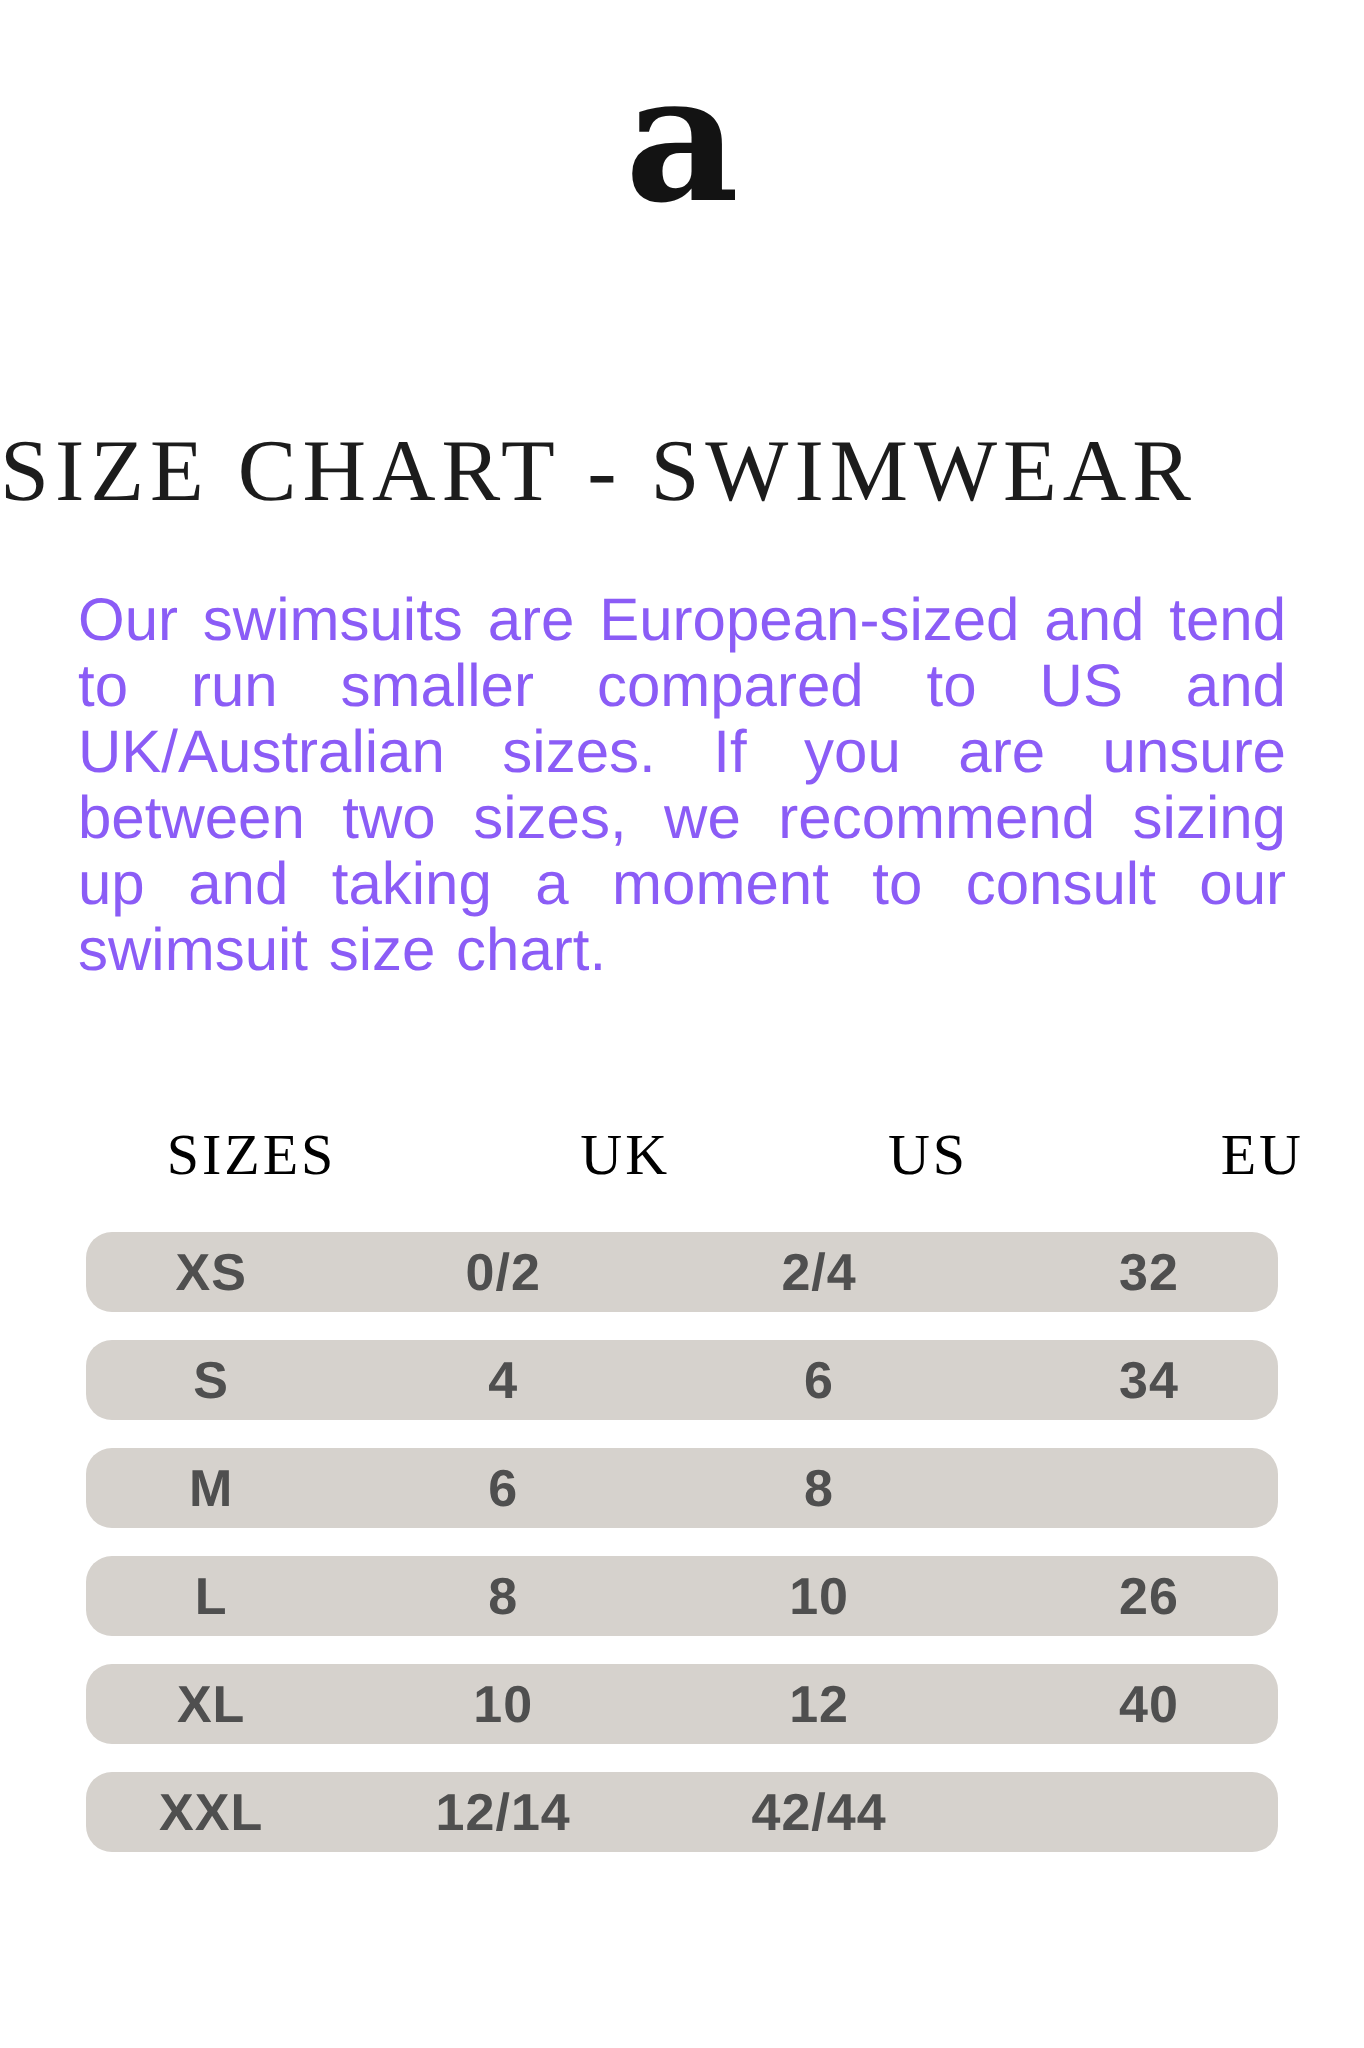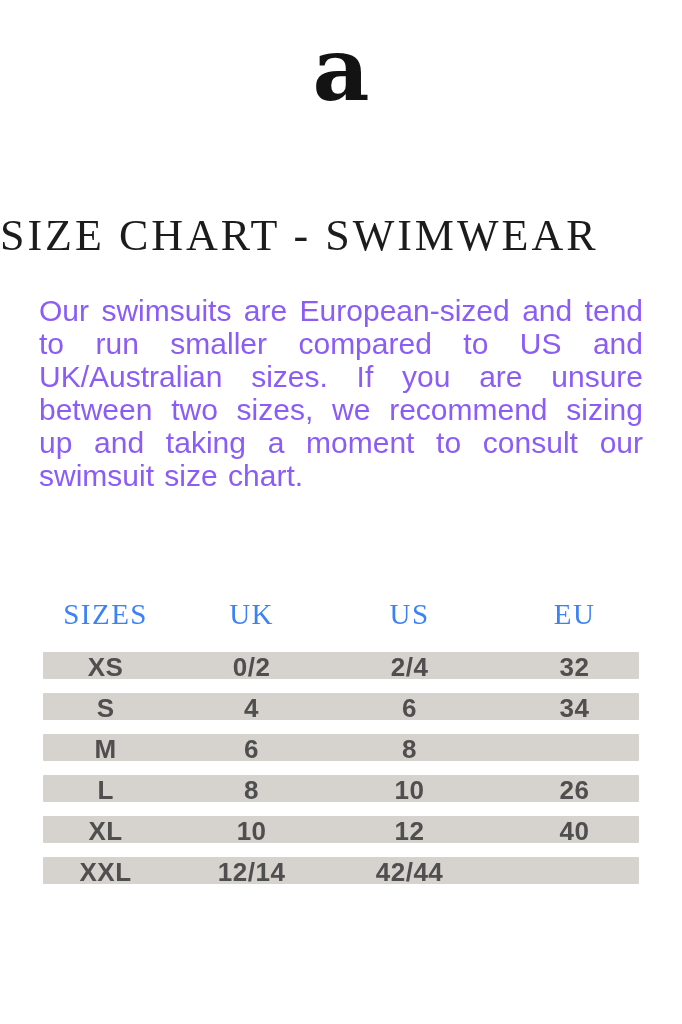--- a/index.html
+++ b/index.html
@@ -51,35 +51,34 @@
   .size-table {
     width: 596px;
     margin: 66px auto 0 auto;
   }
   .header-row {
     display: grid;
     grid-template-columns: 21% 28% 25% 26%;
     margin-bottom: 18px;
   }
   .header-cell {
-    text-align: center;
+    text-align: right;
     font-family: "Liberation Serif", serif;
     font-size: 29px;
     line-height: 40px;
     letter-spacing: 1.5px;
-    color: #3b82f6;
-    margin-top: 36px;
+    color: #000000;
   }
   .table-row {
     display: grid;
     grid-template-columns: 21% 28% 25% 26%;
-    height: 27px;
+    height: 40px;
     align-items: center;
     background: #d6d2cd;
-    border-radius: 1px;
+    border-radius: 13px;
     margin-bottom: 14px;
   }
   .cell {
     text-align: center;
     font-weight: 700;
     font-size: 26px;
     color: #4f4f4f;
     letter-spacing: 0.5px;
   }
   

